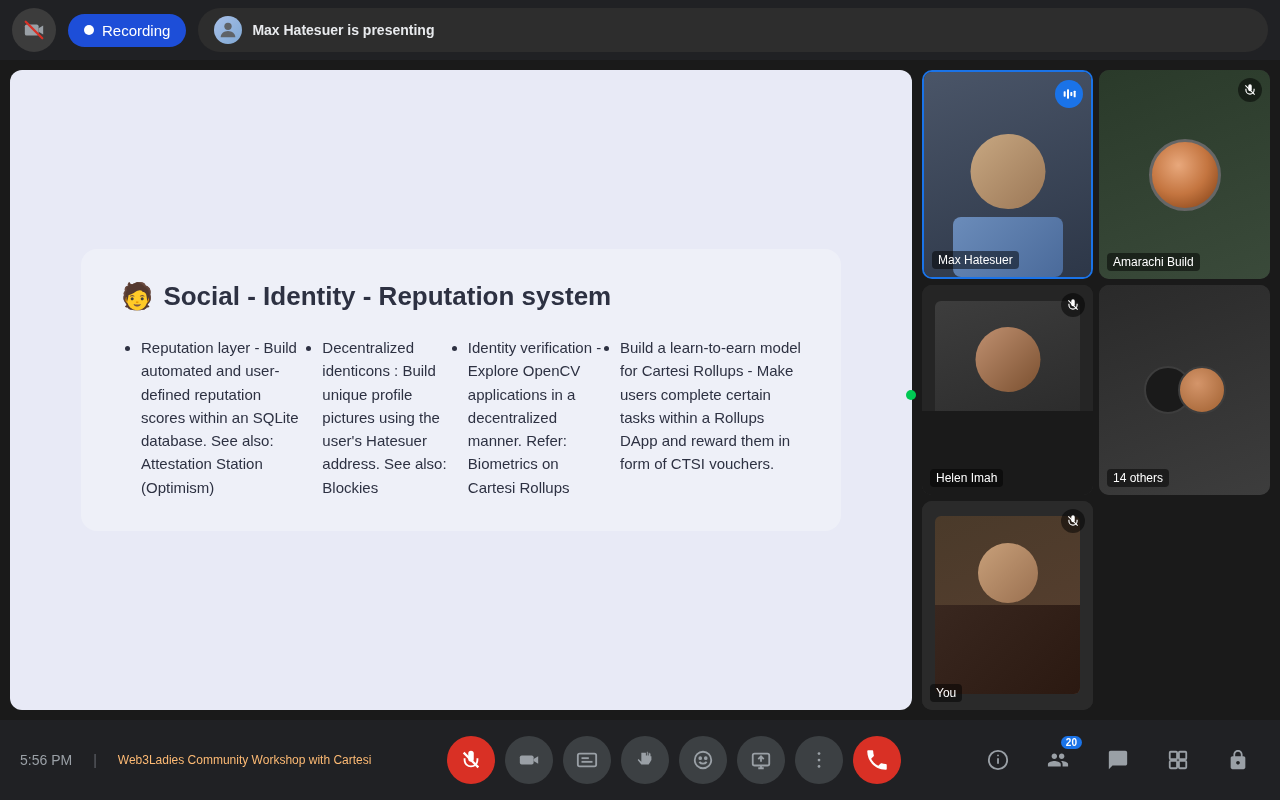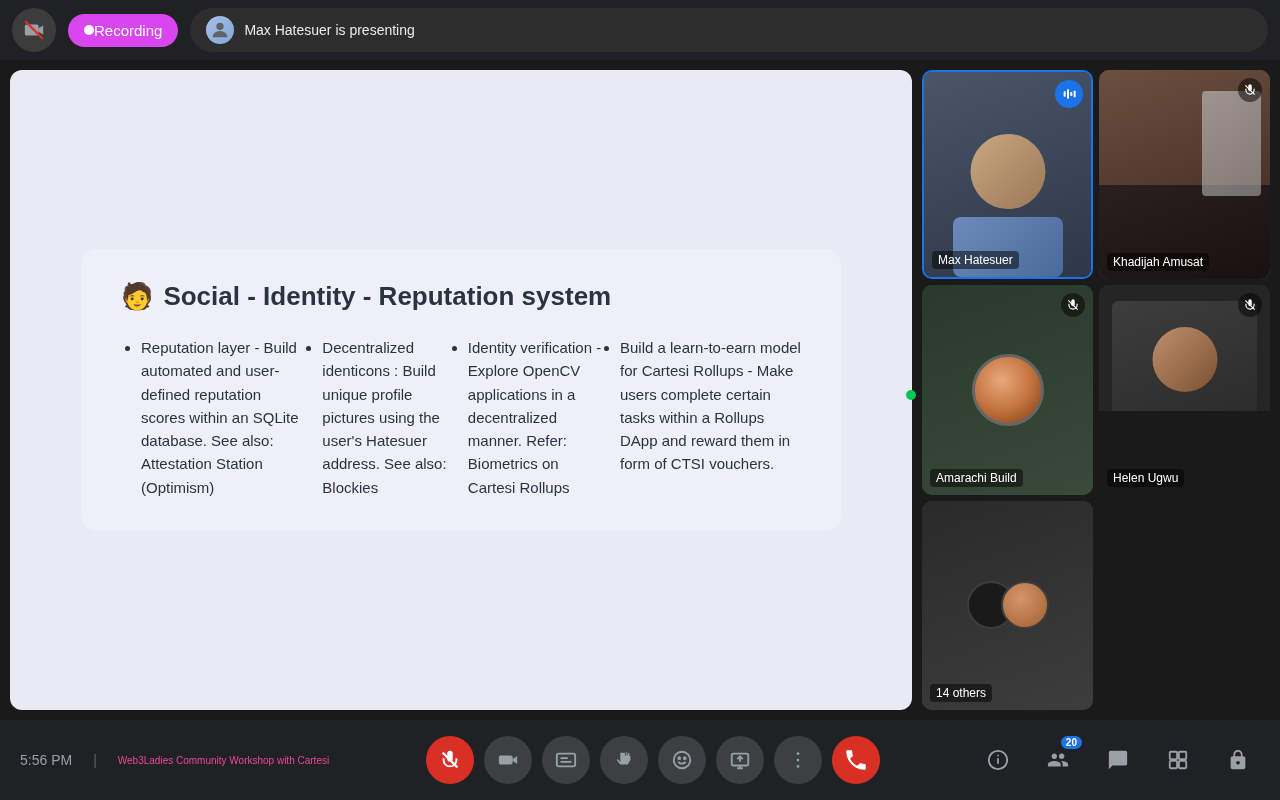--- a/index.html
+++ b/index.html
@@ -28,21 +28,22 @@
       border-radius: 50%;
       display: flex;
       align-items: center;
       justify-content: center;
       cursor: pointer;
       flex-shrink: 0;
     }
     #recording-btn {
       display: flex;
       align-items: center;
-      background: #d946ef;
+      gap: 8px;
+      background: #1d4ed8;
       border-radius: 24px;
       padding: 8px 16px;
       cursor: pointer;
       flex-shrink: 0;
     }
     #recording-btn .rec-dot {
       width: 10px;
       height: 10px;
       background: #fff;
       border-radius: 50%;
@@ -54,20 +55,21 @@
     }
     #presenter-bar {
       flex: 1;
       display: flex;
       align-items: center;
       gap: 10px;
       background: #2d2d2d;
       border-radius: 24px;
       padding: 8px 16px;
       height: 44px;
+      font-weight: bold;
     }
     #presenter-avatar {
       width: 28px;
       height: 28px;
       border-radius: 50%;
       background: linear-gradient(135deg, #a8c0e8, #7fa8d4);
       display: flex;
       align-items: center;
       justify-content: center;
       font-size: 13px;
@@ -249,22 +251,22 @@
     #bottom-left {
       display: flex;
       align-items: center;
       gap: 21px;
     }
     #time-display {
       font-size: 14px;
       color: #9aa0a6;
     }
     #meeting-title {
-      font-size: 10px;
-      color: #ec4899;
+      font-size: 12px;
+      color: #fdba74;
     }
     #bottom-center {
       display: flex;
       align-items: center;
       gap: 10px;
     }
     .ctrl-btn {
       width: 48px;
       height: 48px;
       border-radius: 50%;
@@ -376,38 +378,20 @@
         <svg width="16" height="16" viewBox="0 0 24 24" fill="white">
           <rect x="4" y="8" width="3" height="8" rx="1"></rect>
           <rect x="9" y="5" width="3" height="14" rx="1"></rect>
           <rect x="14" y="9" width="3" height="6" rx="1"></rect>
           <rect x="19" y="7" width="3" height="10" rx="1"></rect>
         </svg>
       </div>
       <span class="tile-name">Max Hatesuer</span>
     </div>
 
-    <div class="participant-tile" id="tile-khadijah">
-      <div class="tile-bg">
-        <div style="width:100%;height:100%;background:linear-gradient(160deg,#3a3a3a,#555);">
-          <div style="width:100%;height:60%;background:linear-gradient(160deg,#6b5040,#4a3028);position:absolute;top:0;"></div>
-          <div style="width:100%;height:45%;background:linear-gradient(160deg,#2a2020,#1a1010);position:absolute;bottom:0;"></div>
-
-          <div style="position:absolute;top:10%;right:5%;width:35%;height:50%;background:linear-gradient(135deg,#c8c8c8,#a8a8a8);border-radius:4px;opacity:0.6;"></div>
-        </div>
-      </div>
-      <div class="mic-icon">
-        <svg width="14" height="14" viewBox="0 0 24 24" fill="white">
-          <path d="M12 2a3 3 0 0 1 3 3v6a3 3 0 0 1-6 0V5a3 3 0 0 1 3-3z"></path>
-          <path d="M19 10v2a7 7 0 0 1-14 0v-2" fill="none" stroke="white" stroke-width="2"></path>
-          <line x1="4" y1="4" x2="20" y2="20" stroke="white" stroke-width="2"></line>
-        </svg>
-      </div>
-      <span class="tile-name">Khadijah Amusat</span>
-    </div>
 
     <div class="participant-tile" id="tile-amarachi">
       <div class="tile-bg">
         <div style="width:100%;height:100%;background:linear-gradient(160deg,#2a3a2a,#3a4a3a);display:flex;align-items:center;justify-content:center;">
           <div style="width:72px;height:72px;border-radius:50%;background:radial-gradient(circle at 40% 35%, #e8a87c, #c47540, #7a3a10);border:3px solid #666;"></div>
         </div>
       </div>
       <div class="mic-icon">
         <svg width="14" height="14" viewBox="0 0 24 24" fill="white">
           <path d="M12 2a3 3 0 0 1 3 3v6a3 3 0 0 1-6 0V5a3 3 0 0 1 3-3z"></path>
@@ -427,35 +411,53 @@
           </div>
         </div>
       </div>
       <div class="mic-icon">
         <svg width="14" height="14" viewBox="0 0 24 24" fill="white">
           <path d="M12 2a3 3 0 0 1 3 3v6a3 3 0 0 1-6 0V5a3 3 0 0 1 3-3z"></path>
           <path d="M19 10v2a7 7 0 0 1-14 0v-2" fill="none" stroke="white" stroke-width="2"></path>
           <line x1="4" y1="4" x2="20" y2="20" stroke="white" stroke-width="2"></line>
         </svg>
       </div>
-      <span class="tile-name">Helen Ugwu</span>
+      <span class="tile-name">Helen Imah</span>
     </div>
 
     <div class="participant-tile" id="tile-others">
       <div class="tile-bg">
         <div style="width:100%;height:100%;background:linear-gradient(160deg,#2a2a2a,#3d3d3d);display:flex;align-items:center;justify-content:center;">
           <div style="display:flex;align-items:center;">
             <div style="width:48px;height:48px;border-radius:50%;background:#1a1a1a;border:2px solid #3d3d3d;z-index:1;"></div>
             <div style="width:48px;height:48px;border-radius:50%;background:radial-gradient(circle at 40% 35%, #d4956a, #a06030);border:2px solid #3d3d3d;margin-left:-14px;z-index:2;"></div>
           </div>
         </div>
       </div>
       <span class="tile-name">14 others</span>
     </div>
 
+    <div class="participant-tile" id="tile-you">
+      <div class="tile-bg">
+        <div style="width:100%;height:100%;background:#2a2a2a;display:flex;align-items:center;justify-content:center;">
+          <div style="width:85%;height:85%;background:linear-gradient(160deg,#4a3a2a,#5a4030);border-radius:6px;overflow:hidden;position:relative;">
+            <div style="width:60px;height:60px;border-radius:50%;background:linear-gradient(135deg,#c8a07a,#9a7050);position:absolute;top:15%;left:50%;transform:translateX(-50%);"></div>
+            <div style="width:120%;height:50%;background:linear-gradient(135deg,#3a2820,#2a1810);position:absolute;bottom:0;left:-10%;"></div>
+          </div>
+        </div>
+      </div>
+      <div class="mic-icon">
+        <svg width="14" height="14" viewBox="0 0 24 24" fill="white">
+          <path d="M12 2a3 3 0 0 1 3 3v6a3 3 0 0 1-6 0V5a3 3 0 0 1 3-3z"></path>
+          <path d="M19 10v2a7 7 0 0 1-14 0v-2" fill="none" stroke="white" stroke-width="2"></path>
+          <line x1="4" y1="4" x2="20" y2="20" stroke="white" stroke-width="2"></line>
+        </svg>
+      </div>
+      <span class="tile-name">You</span>
+    </div>
 
   </div>
 </div>
 
 <div id="bottom-bar">
 
   <div id="bottom-left">
     <span id="time-display">5:56 PM</span>
     <span style="color:#5f6368;font-size:14px;">|</span>
     <span id="meeting-title">Web3Ladies Community Workshop with Cartesi</span>

